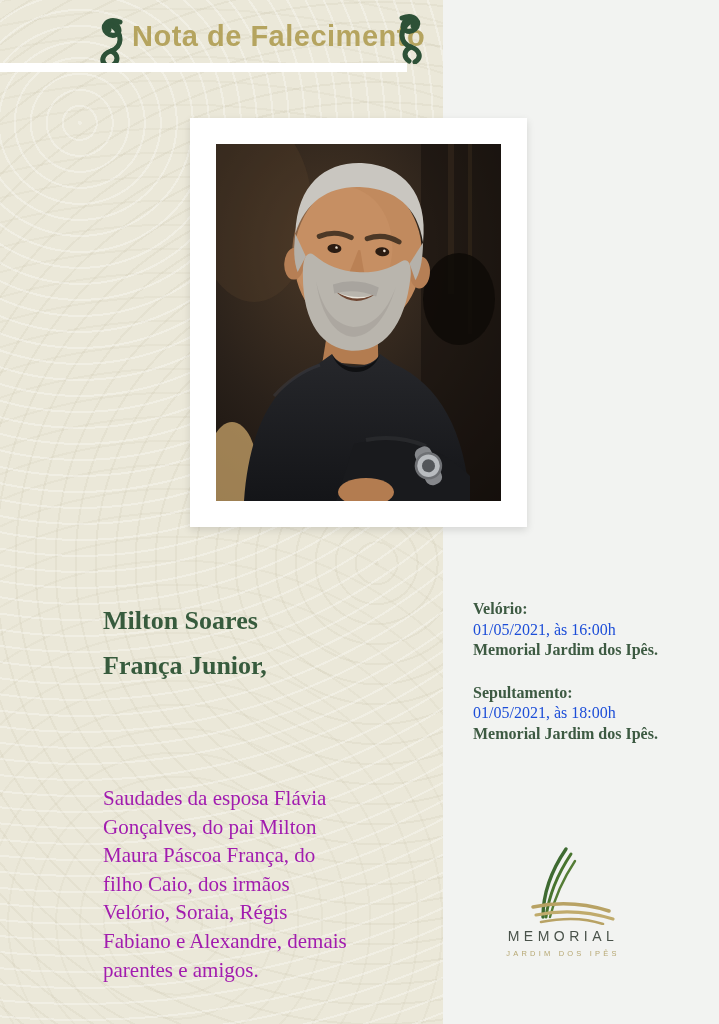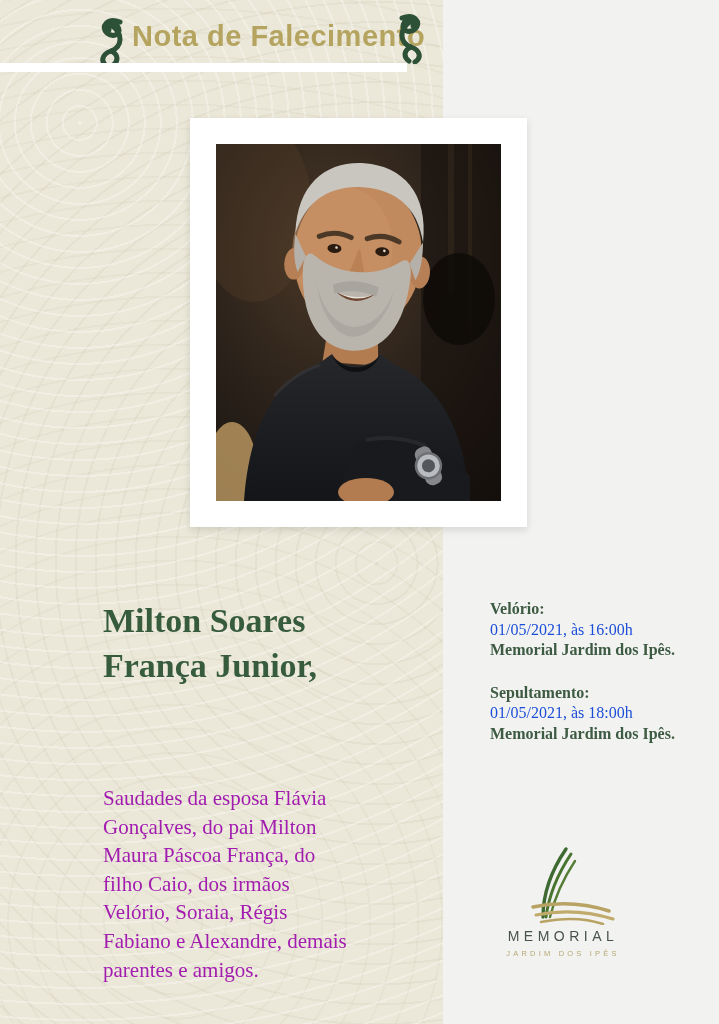--- a/index.html
+++ b/index.html
@@ -39,33 +39,33 @@
   
   .photo-frame{
     position:absolute;left:190px;top:118px;width:337px;height:409px;
     background:#ffffff;
     box-shadow:0 3px 8px rgba(0,0,0,0.12);
   }
   .photo-frame svg{position:absolute;left:26px;top:26px;display:block;}
   
   .name{
     position:absolute;left:103px;top:598px;
-    font-weight:bold;font-size:34px;line-height:45px;
+    font-weight:bold;font-size:26px;line-height:45px;
     color:#375b3d;white-space:nowrap;
   }
   
   .message{
     position:absolute;left:103px;top:784px;
     font-size:21px;line-height:28.6px;
     color:#a21caf;white-space:nowrap;
   }
   
   .services{
     position:absolute;left:473px;top:599px;width:230px;
-    font-size:16px;line-height:20.5px;margin-left:17px;
+    font-size:16px;line-height:20.5px;
   }
   .service-block{margin:0 0 22px 0;}
   .service-label, .service-location{font-weight:bold;color:#3d5a42;}
   .service-datetime{color:#1d4ed8;}
   
   .logo{
     position:absolute;left:463px;top:845px;width:200px;text-align:center;
   }
   .logo-mark{display:block;margin:0 auto;}
   .logo-name{

